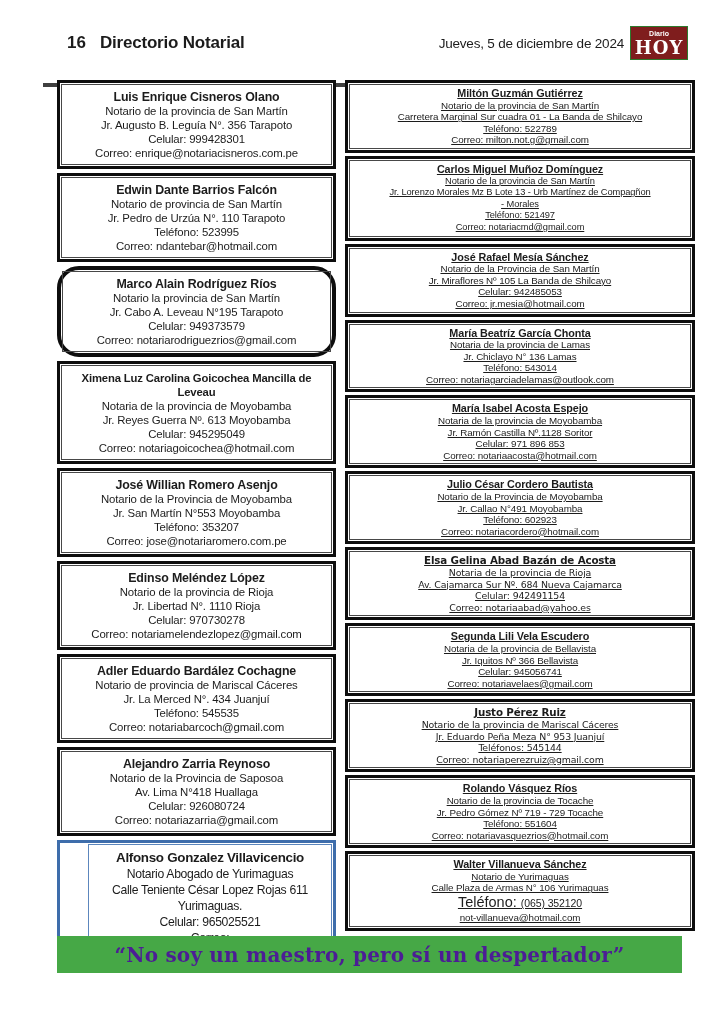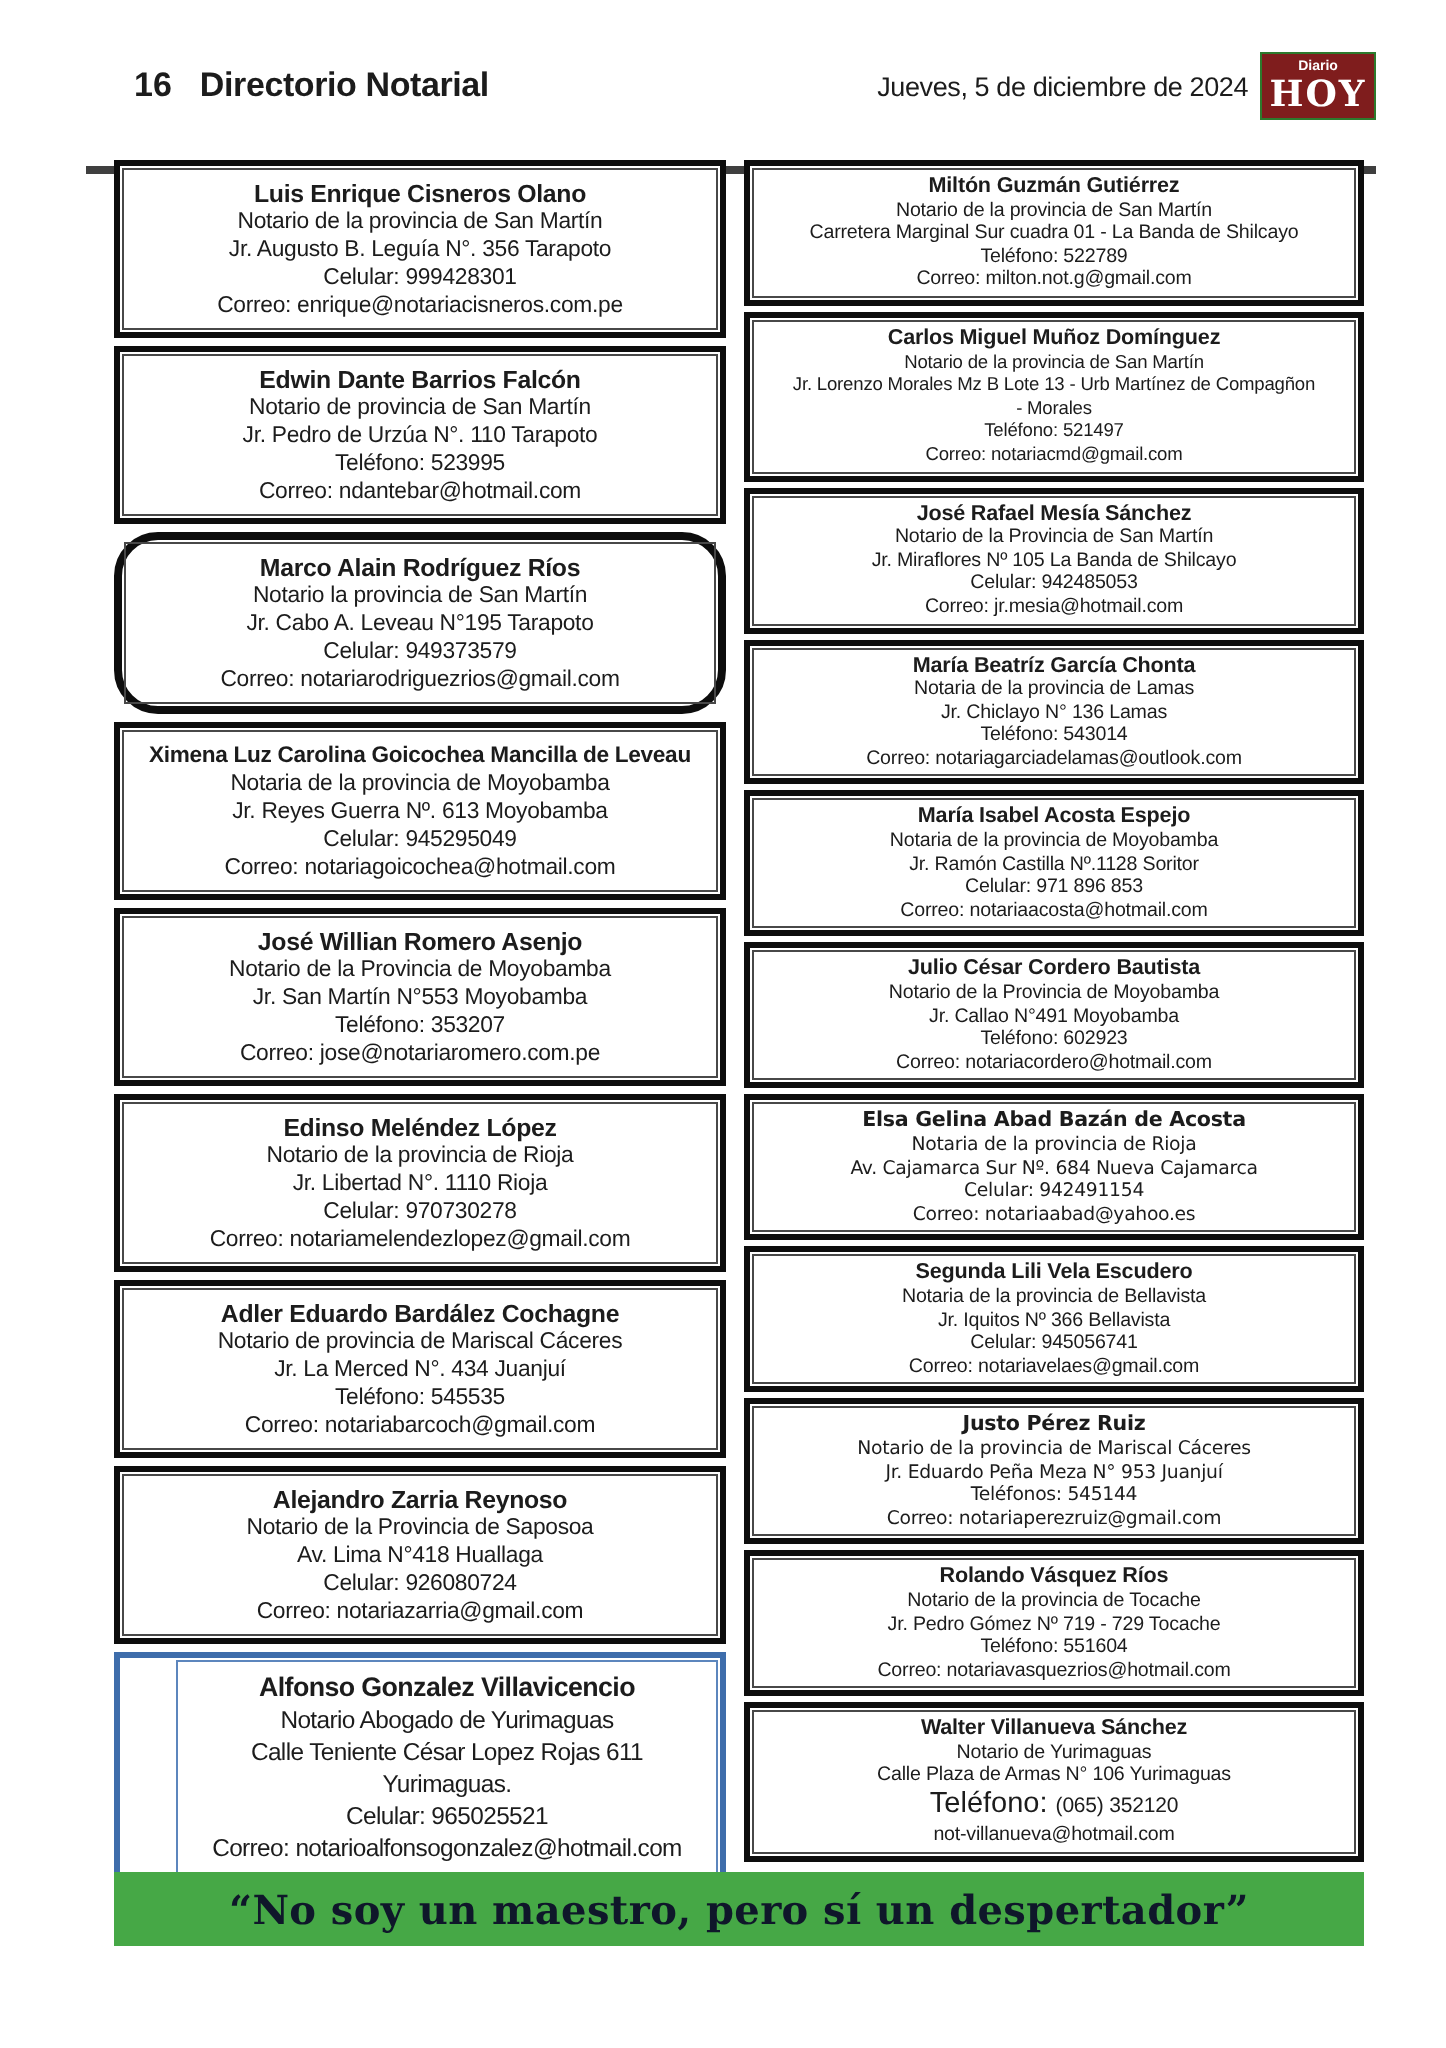--- a/index.html
+++ b/index.html
@@ -22,22 +22,22 @@
   .logo {
     width:58px; height:34px; background:#7f1d1d; border:1px solid #2d7a2d;
     display:flex; flex-direction:column; align-items:center; justify-content:center;
     color:#fff;
   }
   .logo-top  { font-size:7px; font-weight:bold; line-height:8px; }
   .logo-main { font-family:"DejaVu Serif", serif; font-weight:bold; font-size:18px; line-height:19px; letter-spacing:1px; }
   
   .content { position:absolute; left:57px; top:80px; display:flex; gap:9px; }
   .col { display:block; }
-  .col-left  { width:306px; font-size:11.4px; line-height:14px;  letter-spacing:-0.15px; }
-  .col-right { width:310px; font-size:9.8px;  line-height:11.6px; letter-spacing:-0.1px; }
+  .col-left  { width:279px; font-size:11.4px; line-height:14px;  letter-spacing:-0.15px; }
+  .col-right { width:350px; font-size:9.8px;  line-height:11.6px; letter-spacing:-0.1px;text-decoration:underline; }
   .card { border:3px solid #0d0d0d; padding:1px; background:#fff; }
   .col-left  .card { margin-bottom:4px; }
   .col-right .card { margin-bottom:3px; }
   .card-in { border:1px solid #484848; text-align:center; overflow:hidden; }
   .col-left  .card-in { padding:5px 6px 4px; }
   .col-right .card-in { padding:3px 5px 2px; }
   .name { font-weight:bold; }
   .col-left  .name { font-size:12.4px; }
   .col-right .name { font-size:10.8px; }
   .name-sm { font-size:11.3px !important; }
@@ -48,21 +48,21 @@
   .card.blue .name { font-size:13.4px; }
   .card.wide { font-family:"DejaVu Sans", sans-serif; font-size:9.4px; letter-spacing:-0.15px; }
   .card.wide .name { font-size:10.3px; }
   .card.sm { font-size:9.3px; }
   .line.mixed { line-height:16px; }
   .ph-big  { font-size:14.5px; letter-spacing:0; }
   .ph-rest { font-size:10.5px; }
   
   .footer {
     position:absolute; left:57px; top:936px; width:625px; height:37px;
-    background:#46a846; color:#0f172a;
+    background:#46a846; color:#4c1d95;
     display:flex; align-items:center; justify-content:center;
     font-family:"DejaVu Serif", serif; font-weight:bold; font-size:20px; letter-spacing:0.2px;
   }
 </style>
 </head>
 <body>
 
 <div class="page">
 
   <div class="header">

